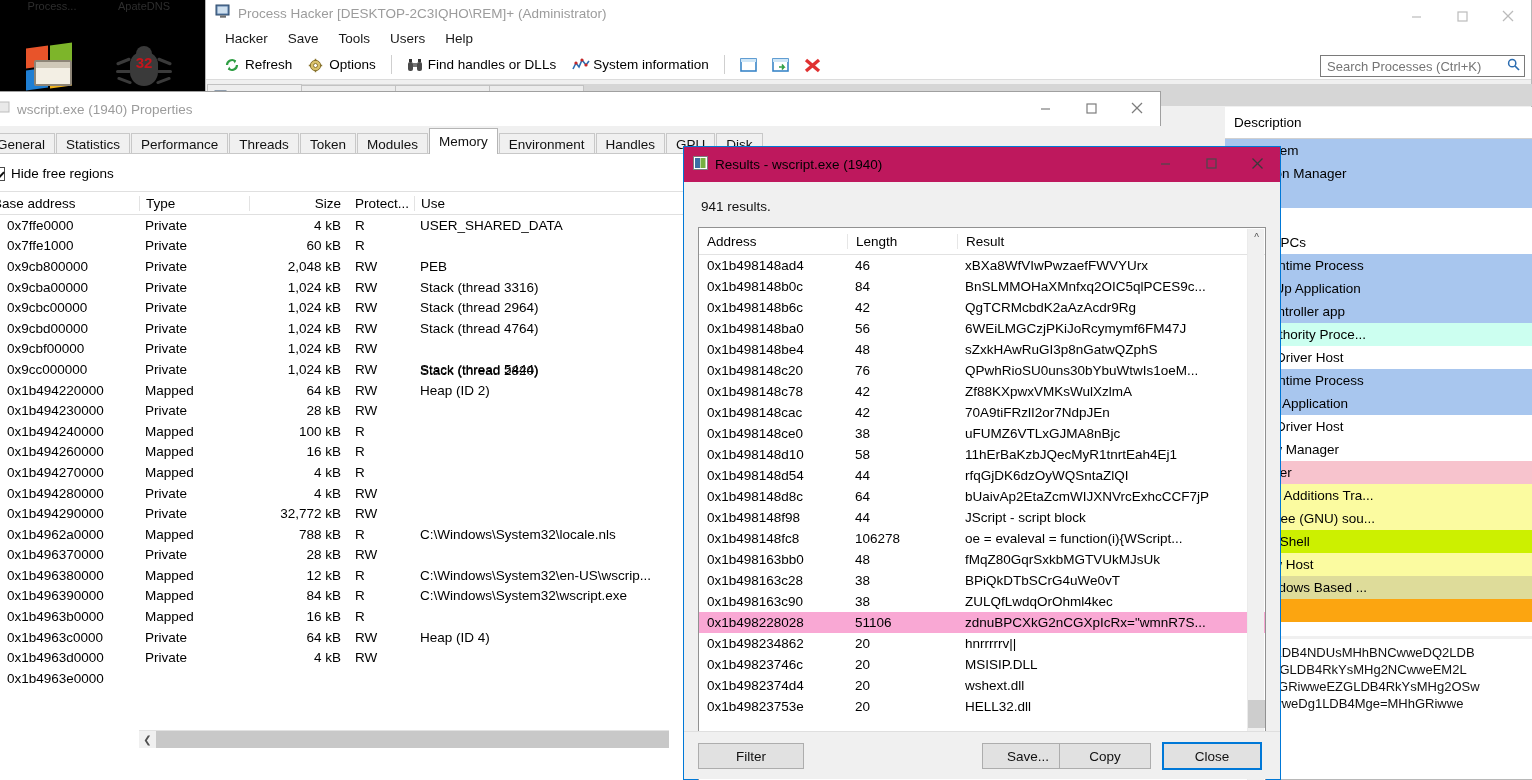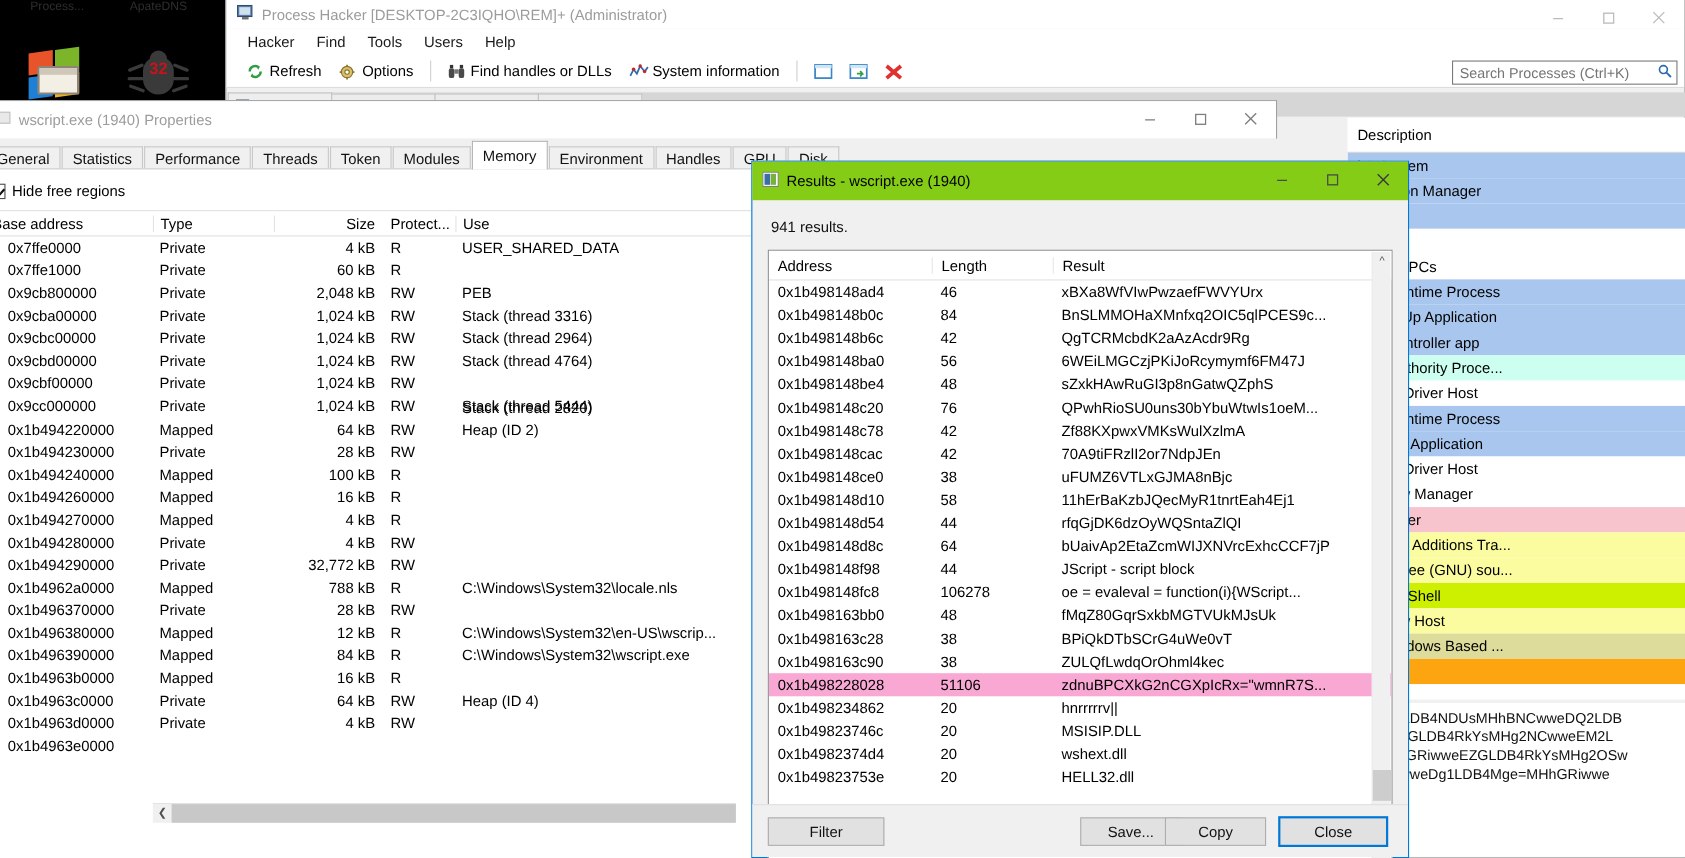--- a/index.html
+++ b/index.html
@@ -210,21 +210,21 @@
     justify-content:center; font-size:10px; color:#505050;
     background:#f0f0f0;
   }
   .hs-track { flex:1; height:17px; background:#f0f0f0; }
 
   
   #results {
     left:683px; top:146px; width:598px; height:634px;
     background:#f0f0f0; border:1px solid #0078d7;
   }
-  #results .titlebar { height:35px; background:#84cc16; }
+  #results .titlebar { height:35px; background:#be185d; }
   #res-count {
     position:absolute; left:17px; top:52px;
     font-size:13.5px; color:#111;
   }
   #res-listbox {
     position:absolute; left:14px; top:80px; width:568px; height:656px;
     background:#fff; border:1px solid #919191;
     overflow:hidden;
   }
   #res-head {
@@ -325,21 +325,21 @@
           <svg width="12" height="12" viewBox="0 0 12 12">
               <line x1="1" y1="1" x2="11" y2="11" stroke="#bbb" stroke-width="1.2"></line>
               <line x1="11" y1="1" x2="1" y2="11" stroke="#bbb" stroke-width="1.2"></line>
             </svg>
         </div>
       </div>
     </div>
 
     <div id="ph-menu">
       <div class="menuitem">Hacker</div>
-      <div class="menuitem">Find</div>
+      <div class="menuitem">Save</div>
       <div class="menuitem">Tools</div>
       <div class="menuitem">Users</div>
       <div class="menuitem">Help</div>
     </div>
 
     <div id="ph-toolbar">
       <div class="tbtn">
         <span class="ph-ico">
           <svg width="16" height="14" viewBox="0 0 16 14">
             <path d="M3 7a5 5 0 0 1 8.5-3.5" fill="none" stroke="#2f9e44" stroke-width="2.2"></path>

